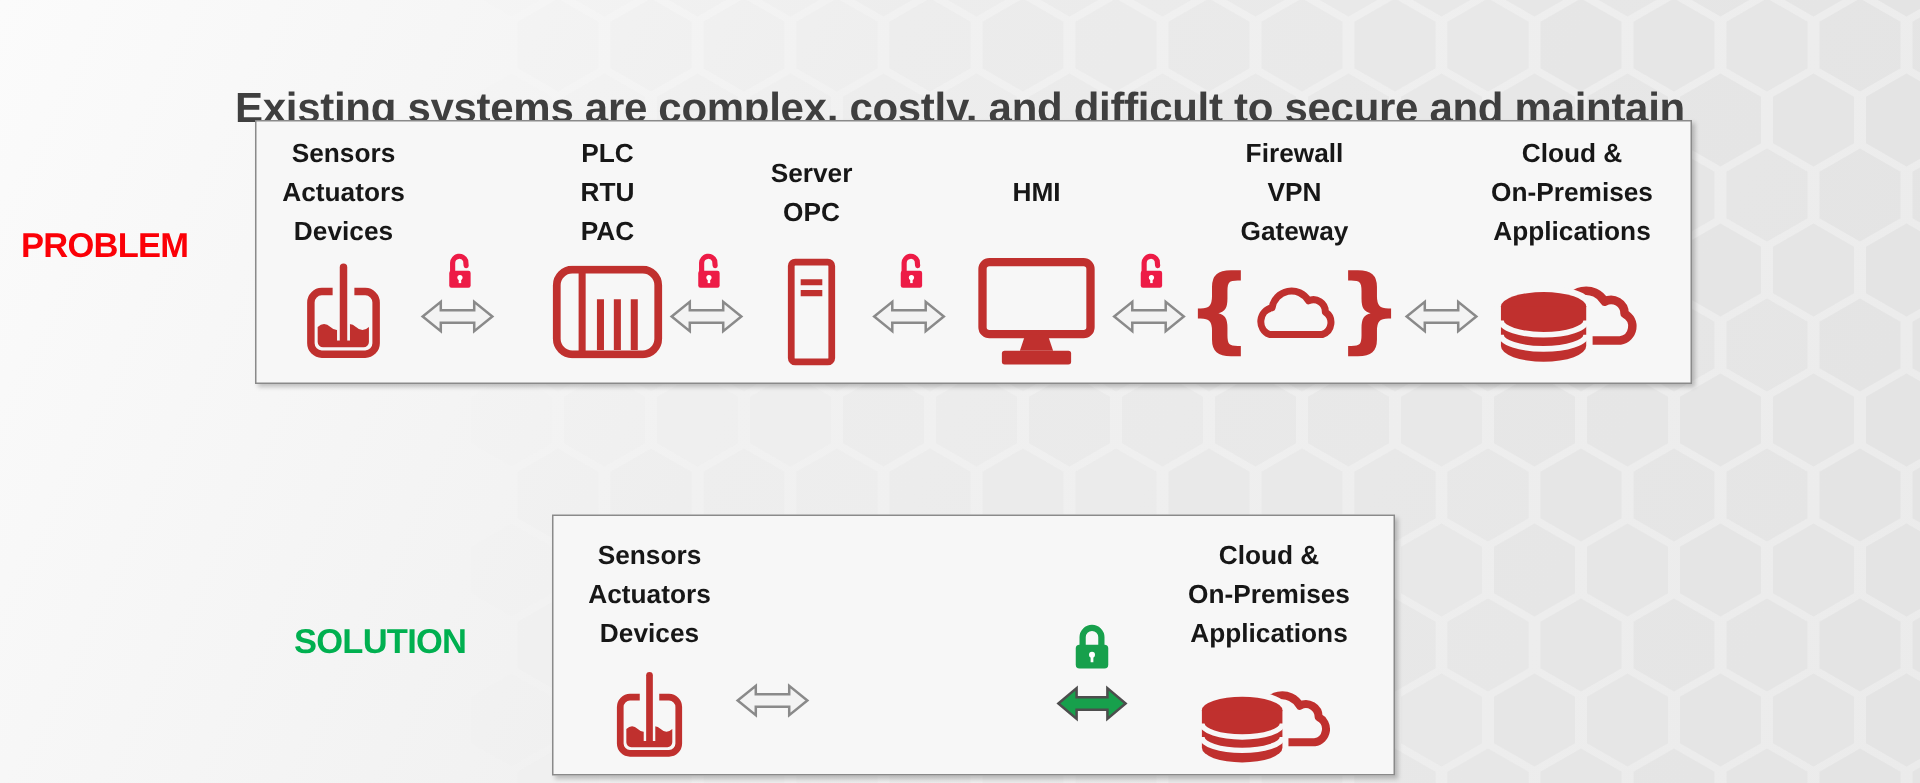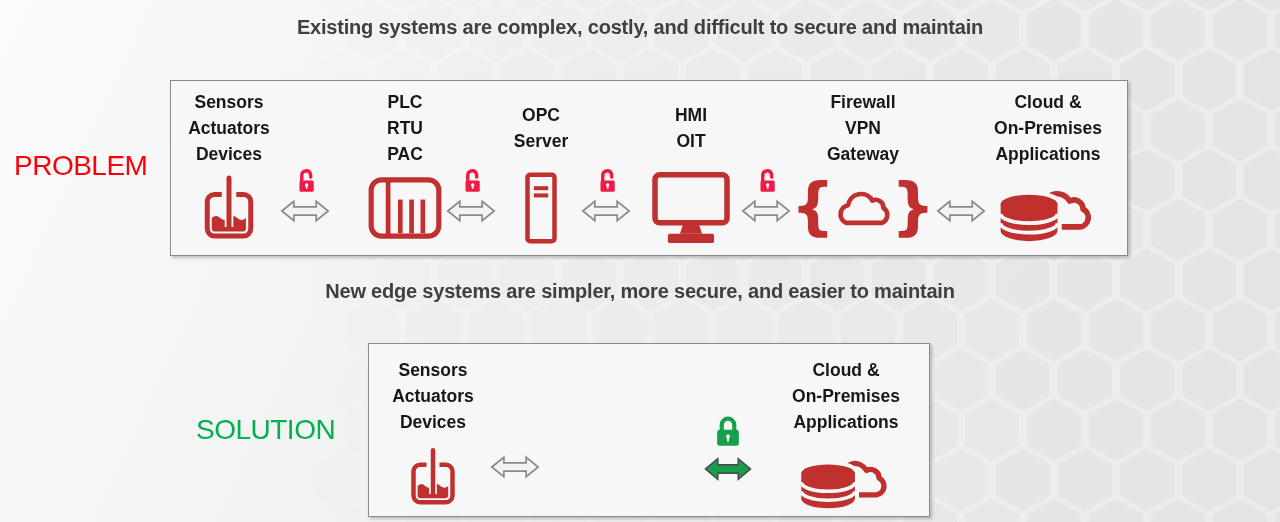--- a/index.html
+++ b/index.html
@@ -4,25 +4,25 @@
 <style>
   html,body{margin:0;padding:0;background:#ddd;}
   .stage{
     position:relative;width:1280px;height:522px;overflow:hidden;
     background:linear-gradient(115deg,#fbfbfb 0%,#f1f1f1 40%,#ebebeb 100%);
     font-family:"Liberation Sans",sans-serif;
   }
   .hexbg{position:absolute;left:0;top:0;width:1280px;height:522px;}
   .heading{
     position:absolute;left:0;width:100%;text-align:center;
-    font-size:20px;font-weight:bold;color:#3f3f3f;letter-spacing:-0.2px;
+    font-size:28px;font-weight:bold;color:#3f3f3f;letter-spacing:-0.2px;margin-top:40px;
   }
   .heading.h-problem{top:16px;}
   .heading.h-solution{top:280px;}
-  .side-label{position:absolute;font-size:28px;font-weight:normal;letter-spacing:-0.5px;}
+  .side-label{position:absolute;font-size:23px;font-weight:bold;letter-spacing:-0.5px;}
   .side-label.problem{left:14px;top:150px;color:#fb0007;}
   .side-label.solution{left:196px;top:414px;color:#00b050;}
   .box{
     position:absolute;background:#f7f7f7;border:1.6px solid #8a8a8a;
     box-shadow:2px 2px 3px rgba(0,0,0,0.22);
   }
   .box.problem-box{left:170px;top:80px;width:956px;height:174px;}
   .box.solution-box{left:368px;top:343px;width:560px;height:172px;}
   .node{position:absolute;width:176px;transform:translateX(-50%);}
   .node .lines{
@@ -310,22 +310,22 @@
       </div>
       <div class="arrow">
         <svg width="54" height="26" viewBox="0 0 56 28">
           <path d="M3,14 L16,3.5 V9.5 H40 V3.5 L53,14 L40,24.5 V18.5 H16 V24.5 Z" fill="#f3f3f3" stroke="#8a8a8a" stroke-width="1.8"></path>
         </svg>
       </div>
     </div>
 
     <div class="node p-node" style="left:370px">
       <div class="lines">
+        <div>Server</div>
         <div>OPC</div>
-        <div>Server</div>
       </div>
       <div class="iconrow">
         <svg width="36" height="74" viewBox="0 0 40 80">
           <rect x="5" y="3" width="30" height="74" rx="3" fill="none" stroke="#c0302e" stroke-width="5"></rect>
           <path d="M12,18 H28" stroke="#c0302e" stroke-width="4.5"></path>
           <path d="M12,26 H28" stroke="#c0302e" stroke-width="4.5"></path>
         </svg>
       </div>
     </div>
 
@@ -341,21 +341,20 @@
       <div class="arrow">
         <svg width="54" height="26" viewBox="0 0 56 28">
           <path d="M3,14 L16,3.5 V9.5 H40 V3.5 L53,14 L40,24.5 V18.5 H16 V24.5 Z" fill="#f3f3f3" stroke="#8a8a8a" stroke-width="1.8"></path>
         </svg>
       </div>
     </div>
 
     <div class="node p-node" style="left:520px">
       <div class="lines">
         <div>HMI</div>
-        <div>OIT</div>
       </div>
       <div class="iconrow">
         <svg width="78" height="72" viewBox="0 0 84 78">
           <rect x="3" y="3" width="78" height="52" rx="5" fill="none" stroke="#c0302e" stroke-width="6"></rect>
           <path d="M34,55 h16 l4,12 h-24 z" fill="#c0302e"></path>
           <rect x="17" y="67" width="50" height="10" rx="2" fill="#c0302e"></rect>
         </svg>
       </div>
     </div>
 
@@ -422,21 +421,20 @@
           <ellipse cx="36" cy="34" rx="30" ry="10" fill="#c0302e"></ellipse>
           <path d="M6,34 V62 a30,11 0 0 0 60,0 V34 Z" fill="#c0302e"></path>
           <path d="M6,44 a30,10 0 0 0 60,0" stroke="#f7f7f7" stroke-width="4" fill="none"></path>
           <path d="M6,54 a30,10 0 0 0 60,0" stroke="#f7f7f7" stroke-width="4" fill="none"></path>
         </svg>
       </div>
     </div>
 
   </div>
 
-  <div class="heading h-solution">New edge systems are simpler, more secure, and easier to maintain</div>
   <div class="side-label solution">SOLUTION</div>
 
   <div class="box solution-box">
 
     <div class="node s-node" style="left:64px">
       <div class="lines">
         <div>Sensors</div>
         <div>Actuators</div>
         <div>Devices</div>
       </div>

